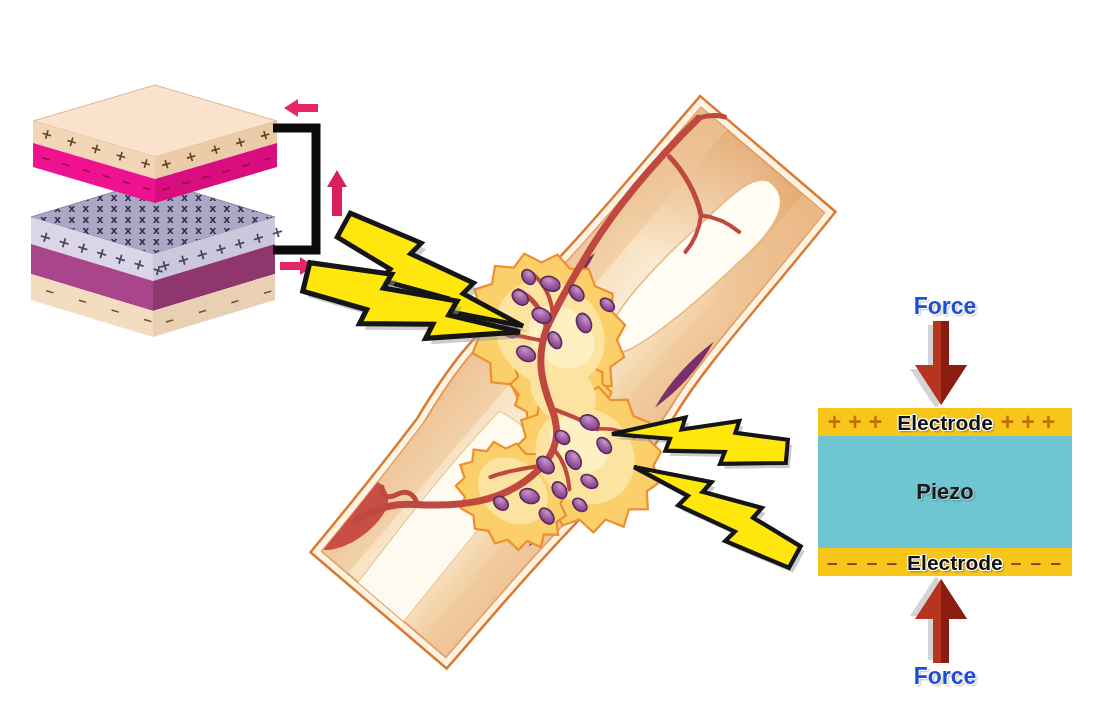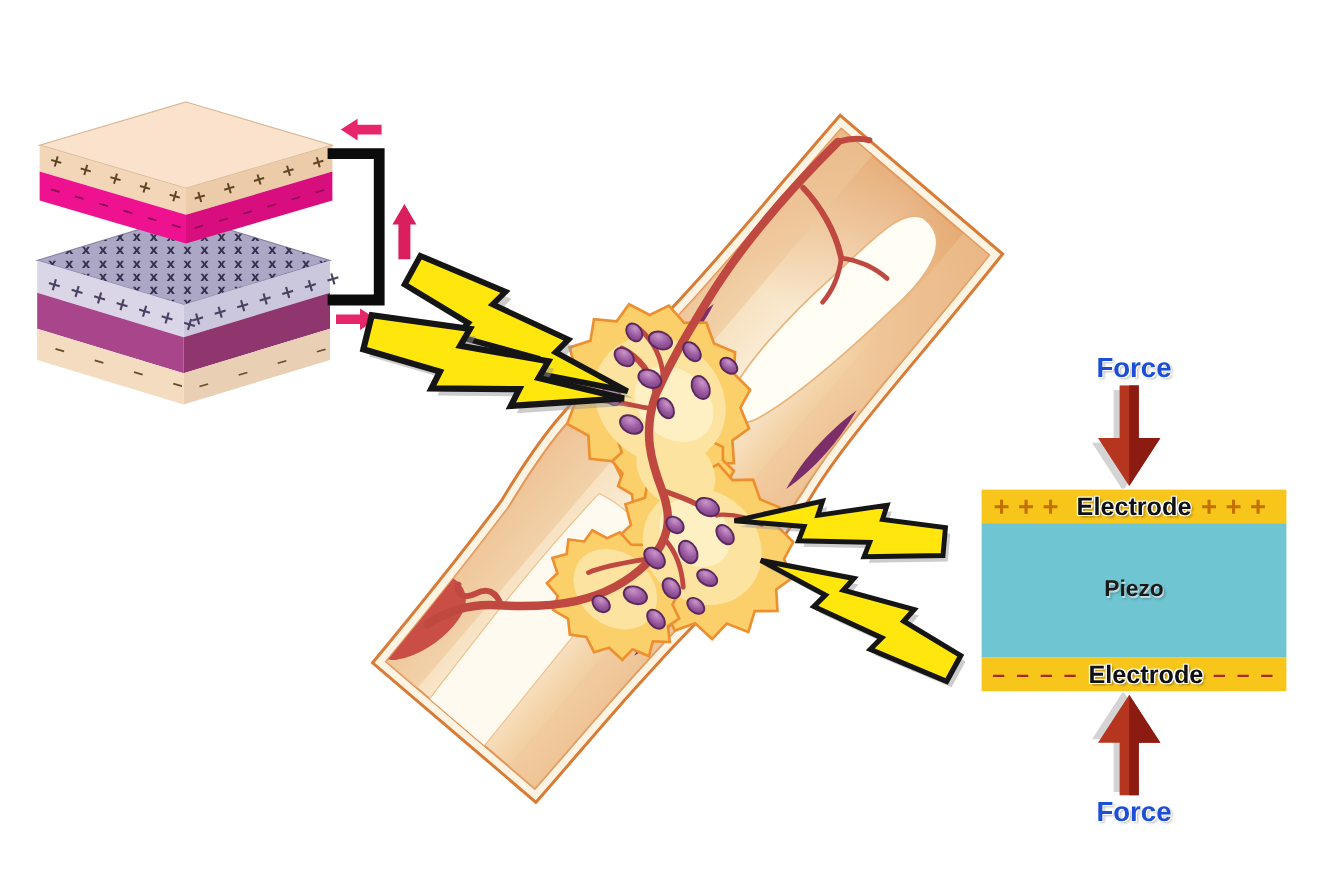--- a/index.html
+++ b/index.html
@@ -17,21 +17,21 @@
   #arrow-up{top:577px;}
   .ebar{position:absolute;left:818px;width:254px;height:28px;background:var(--electrode-yellow,#F8C51A);
         display:flex;align-items:center;justify-content:center;gap:8px;}
   #bar-top{top:408px;}
   #bar-bottom{top:548px;}
   .plus{color:var(--charge-plus-orange,#C27000);font-weight:bold;font-size:23px;letter-spacing:7px;line-height:1;}
   .minus{color:var(--charge-minus-red,#A32C1E);font-weight:bold;font-size:19px;letter-spacing:2px;line-height:1;}
   .elabel{font-weight:bold;font-size:21px;color:#111;line-height:1;
           text-shadow:-1px -1px 0 #fff,1px -1px 0 #fff,-1px 1px 0 #fff,1px 1px 0 #fff,2px 2px 2px rgba(0,0,0,.35);}
   #piezo{position:absolute;left:818px;top:436px;width:254px;height:112px;background:var(--piezo-cyan,#6FC5D2);
-         display:flex;align-items:center;justify-content:center;font-weight:bold;font-size:19px;color:#1a1a1a;
+         display:flex;align-items:center;justify-content:center;font-weight:bold;font-size:22px;color:#1a1a1a;
          text-shadow:1px 1px 0 rgba(255,255,255,.6),2px 2px 2px rgba(0,0,0,.25);}
   text{font-family:"DejaVu Sans","Liberation Sans",sans-serif;}
 </style>
 </head>
 <body>
 
 <div id="canvas">
 
 <svg id="art" width="1100" height="724" viewBox="0 0 1100 724">
   <defs>

